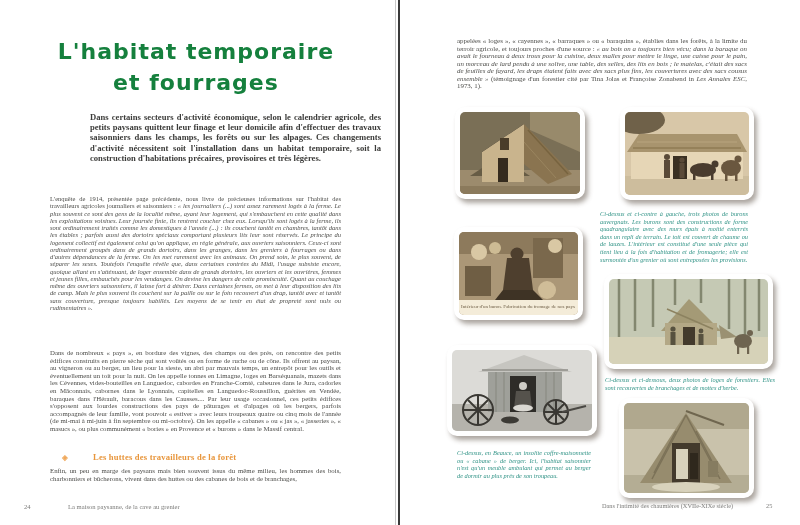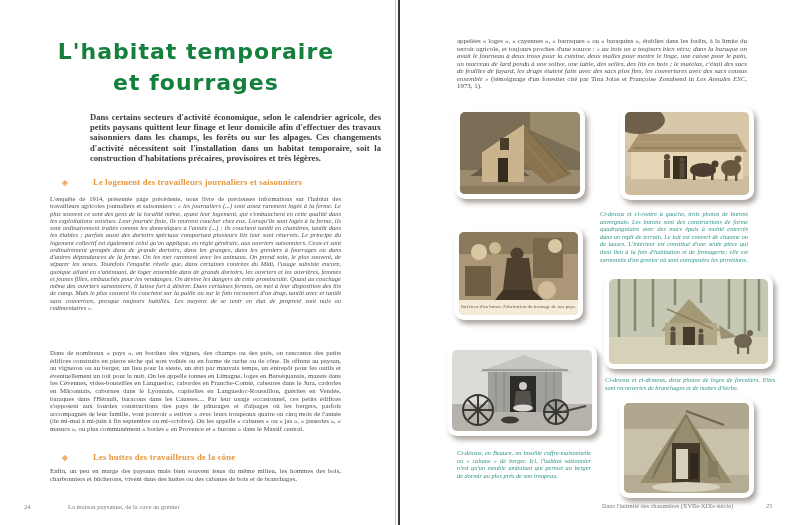--- a/index.html
+++ b/index.html
@@ -65,33 +65,30 @@
 
   <div class="page" id="left-page">
 
     <div class="title">
       <div>L'habitat temporaire</div>
       <div>et fourrages</div>
     </div>
 
     <div class="intro">Dans certains secteurs d'activité économique, selon le calendrier agricole, des petits paysans quittent leur finage et leur domicile afin d'effectuer des travaux saisonniers dans les champs, les forêts ou sur les alpages. Ces changements d'activité nécessitent soit l'installation dans un habitat temporaire, soit la construction d'habitations précaires, provisoires et très légères.</div>
 
-    <div class="sec-head" id="h1">
-      <span class="bullet">◈</span><span>Le logement des travailleurs journaliers et saisonniers</span>
-    </div>
 
     <div class="bodypar" id="p1">
       <span>L'enquête de 1914, présentée page précédente, nous livre de précieuses informations sur l'habitat des travailleurs agricoles journaliers et saisonniers : </span><span class="q">« les journaliers (...) sont assez rarement logés à la ferme. Le plus souvent ce sont des gens de la localité même, ayant leur logement, qui s'embauchent en cette qualité dans les exploitations voisines. Leur journée finie, ils rentrent coucher chez eux. Lorsqu'ils sont logés à la ferme, ils sont ordinairement traités comme les domestiques à l'année (...) : ils couchent tantôt en chambres, tantôt dans les étables ; parfois aussi des dortoirs spéciaux comportant plusieurs lits leur sont réservés. Le principe du logement collectif est également celui qu'on applique, en règle générale, aux ouvriers saisonniers. Ceux-ci sont ordinairement groupés dans de grands dortoirs, dans les granges, dans les greniers à fourrages ou dans d'autres dépendances de la ferme. On les met rarement avec les animaux. On prend soin, le plus souvent, de séparer les sexes. Toutefois l'enquête révèle que, dans certaines contrées du Midi, l'usage subsiste encore, quoique allant en s'atténuant, de loger ensemble dans de grands dortoirs, les ouvriers et les ouvrières, femmes et jeunes filles, embauchés pour les vendanges. On devine les dangers de cette promiscuité. Quant au couchage même des ouvriers saisonniers, il laisse fort à désirer. Dans certaines fermes, on met à leur disposition des lits de camp. Mais le plus souvent ils couchent sur la paille ou sur le foin recouvert d'un drap, tantôt avec et tantôt sans couverture, presque toujours habillés. Les moyens de se tenir en état de propreté sont nuls ou rudimentaires ».</span>
     </div>
 
 
     <div class="bodypar" id="p2">Dans de nombreux « pays », en bordure des vignes, des champs ou des prés, on rencontre des petits édifices construits en pierre sèche qui sont voûtés ou en forme de ruche ou de cône. Ils offrent au paysan, au vigneron ou au berger, un lieu pour la sieste, un abri par mauvais temps, un entrepôt pour les outils et éventuellement un toit pour la nuit. On les appelle tonnes en Limagne, loges en Barséquanais, mazets dans les Cévennes, vides-bouteilles en Languedoc, cabordes en Franche-Comté, cabeures dans le Jura, cadorles en Mâconnais, cabornes dans le Lyonnais, capitelles en Languedoc-Roussillon, guérites en Vendée, baraques dans l'Hérault, baracous dans les Causses.... Par leur usage occasionnel, ces petits édifices s'opposent aux lourdes constructions des pays de pâturages et d'alpages où les bergers, parfois accompagnés de leur famille, vont pouvoir « estiver » avec leurs troupeaux quatre ou cinq mois de l'année (de mi-mai à mi-juin à fin septembre ou mi-octobre). On les appelle « cabanes » ou « jas », « jasseries », « masucs », ou plus communément « bories » en Provence et « burons » dans le Massif central.</div>
 
     <div class="sec-head" id="h3">
-      <span class="bullet">◈</span><span>Les huttes des travailleurs de la cône</span>
+      <span class="bullet">◈</span><span>Les huttes des travailleurs de la forêt</span>
     </div>
 
     <div class="bodypar" id="p3">Enfin, un peu en marge des paysans mais bien souvent issus du même milieu, les hommes des bois, charbonniers et bûcherons, vivent dans des huttes ou des cabanes de bois et de branchages,</div>
 
     <div class="footer" id="lf-num">24</div>
     <div class="footer" id="lf-text">La maison paysanne, de la cave au grenier</div>
   </div>
 
   <div class="gutter-light"></div>
   <div class="gutter-dark"></div>

